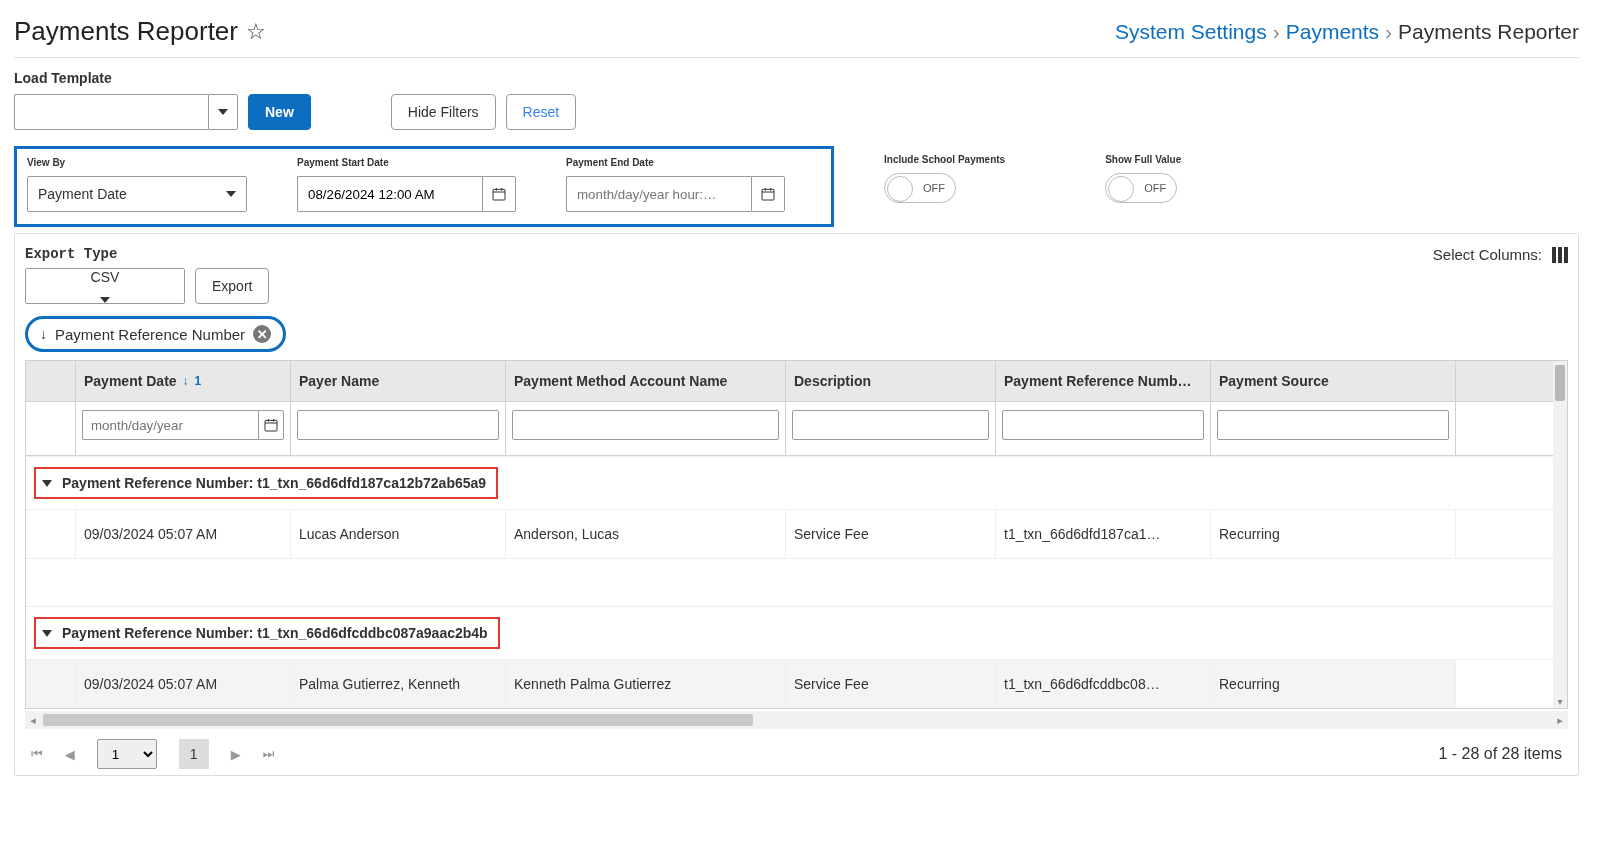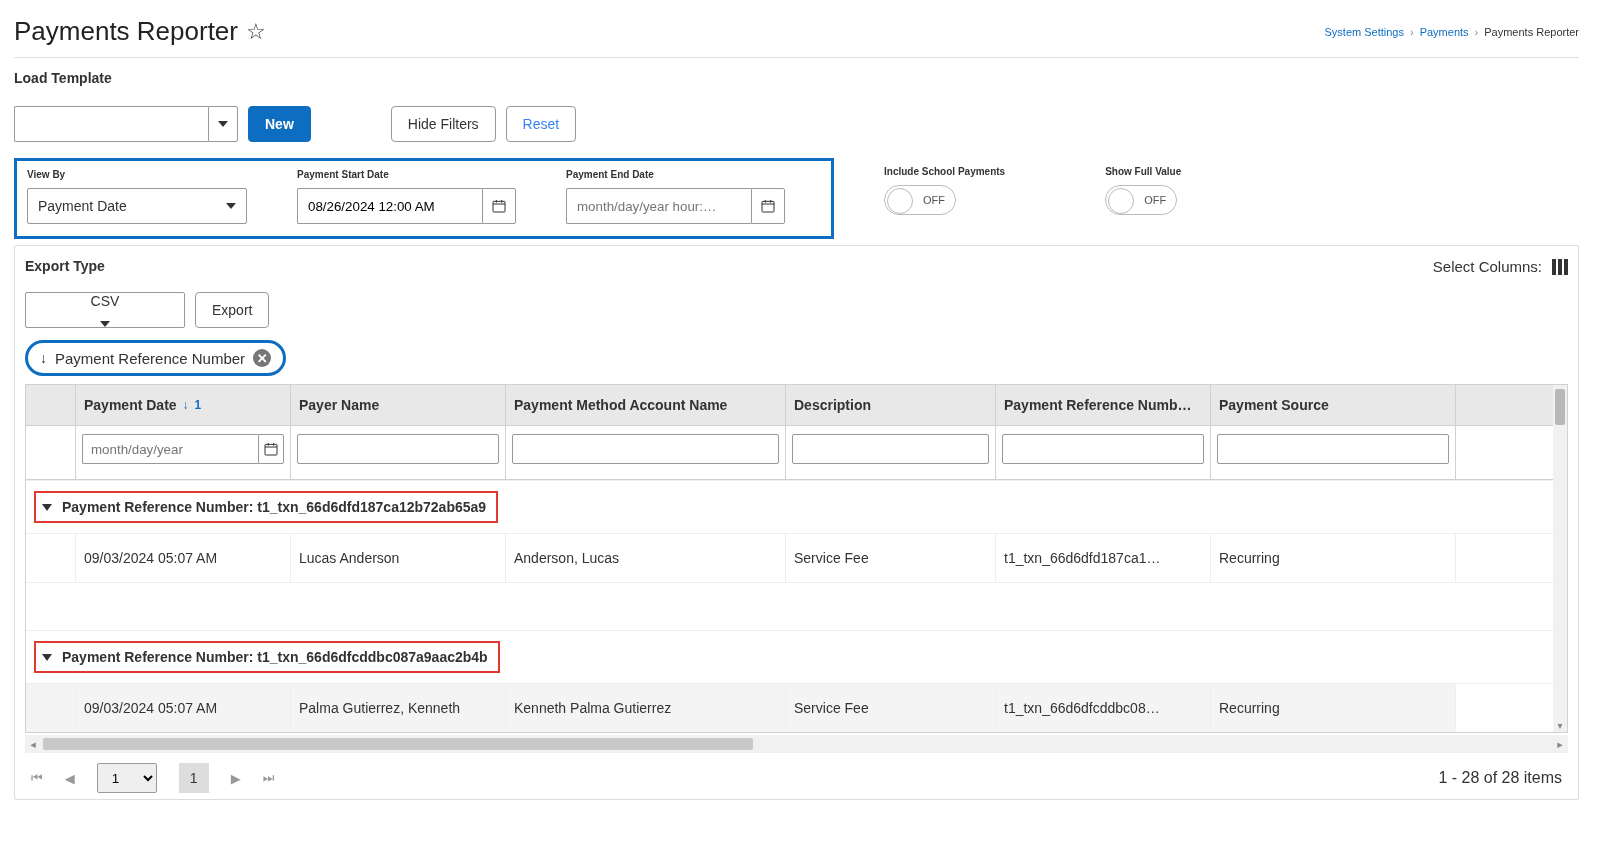--- a/index.html
+++ b/index.html
@@ -28,31 +28,31 @@
     font-weight: 400;
     margin: 0;
     color: #222;
   }
   .star-icon {
     font-size: 22px;
     color: #333;
     cursor: pointer;
   }
   .breadcrumb {
-    font-size: 11px;
+    font-size: 21px;
     color: #333;
     display: flex;
     align-items: flex-end;
     gap: 6px;
   }
   .breadcrumb a { color: #0d6dc1; text-decoration: none; }
   .breadcrumb .sep { color: #888; }
 
   .section { padding: 12px 0 4px; }
-  .label-bold { font-weight: 700; display: block; margin-bottom: 20px; }
+  .label-bold { font-weight: 700; display: block; margin-bottom: 8px; }
 
   .row { display: flex; align-items: center; gap: 10px; flex-wrap: wrap; }
 
   .combo {
     display: flex;
     height: 36px;
   }
   .combo-input {
     border: 1px solid #999;
     border-right: none;
@@ -431,21 +431,21 @@
         <span class="off-text">OFF</span>
       </div>
     </div>
   </div>
 </div>
 
 <div class="grid-area">
 
   <div class="export-row">
     <div>
-      <span class="label-bold" style="margin-bottom:18px;">Export Type</span>
+      <span class="label-bold" style="margin-bottom:6px;font-family:Liberation Mono, monospace;">Export Type</span>
       <div class="row">
         <div class="select-like" style="min-width:160px;flex-direction:column;">
           <span>CSV</span>
           <div class="caret-down"></div>
         </div>
         <button class="btn">Export</button>
       </div>
     </div>
     <div class="select-cols">
       <span>Select Columns:</span>

